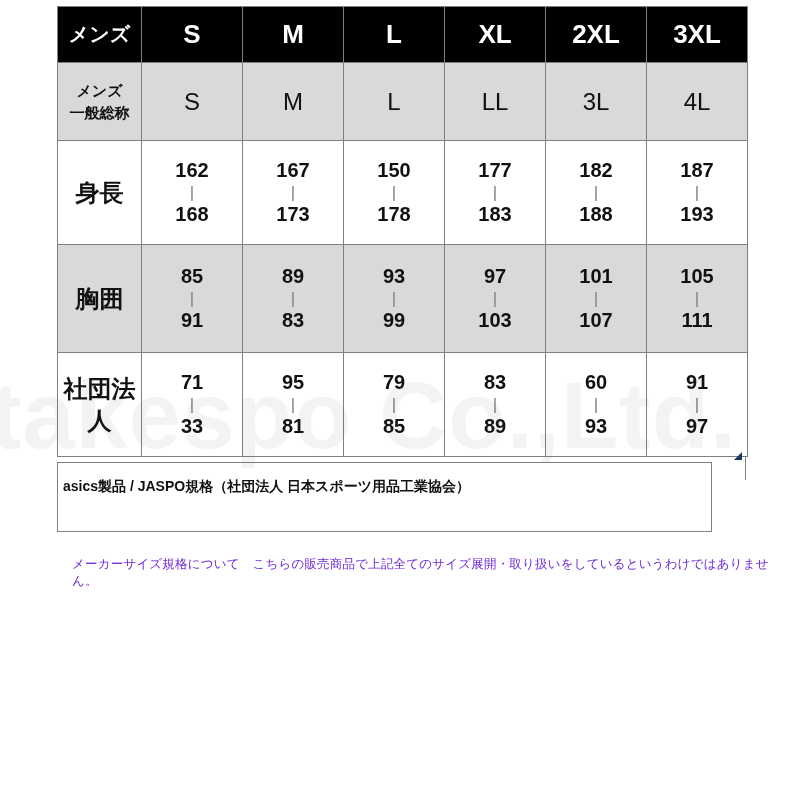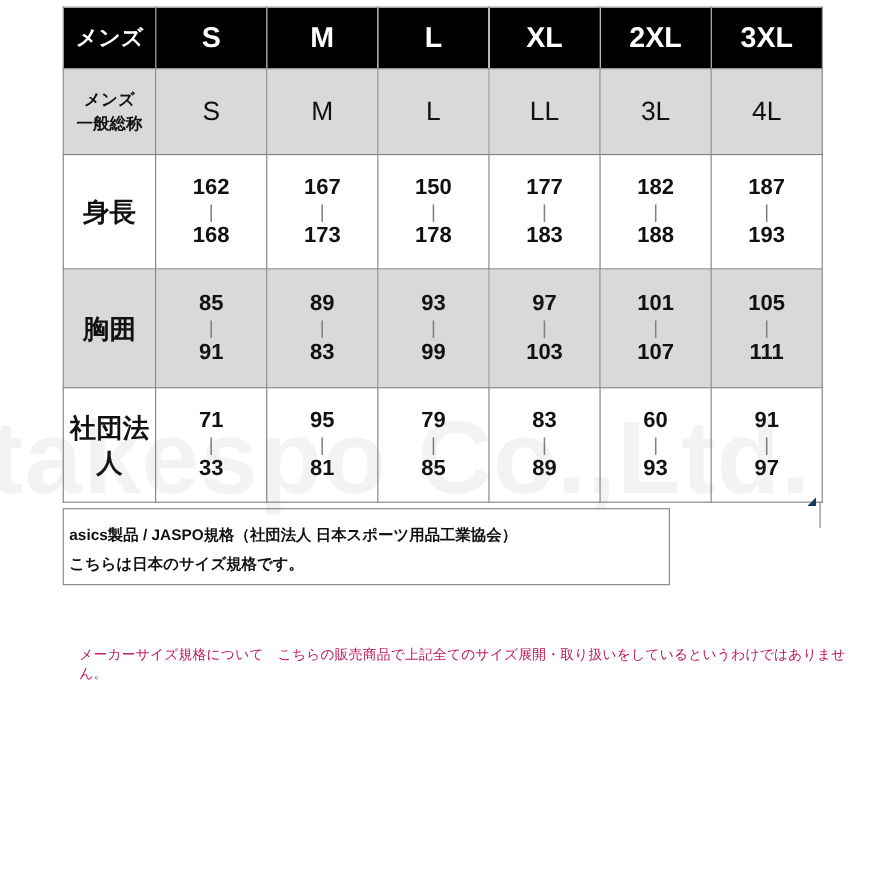--- a/index.html
+++ b/index.html
@@ -27,28 +27,28 @@
   .r-head th.hdr-label{font-size:20px;}
   .r-alias td{background:#d9d9d9;font-size:24px;font-weight:400;}
   .r-alias td.alias-label{font-size:15px;font-weight:bold;line-height:1.45;}
   .row-label{font-size:24px;font-weight:bold;background:#ffffff;}
   tr.r-kyoi .row-label,tr.r-kyoi .num{background:#d9d9d9;}
   tr.r-shincho .num,tr.r-waist .num,tr.r-shincho .row-label,tr.r-waist .row-label{background:#ffffff;}
   td.num{font-size:20px;font-weight:bold;}
   td.num .stack{display:flex;flex-direction:column;align-items:center;justify-content:center;gap:2px;}
   td.num .sp{font-weight:400;font-size:17px;color:#808080;line-height:1;}
   .note-box{
-    position:absolute;left:57px;top:462px;width:552px;height:70px;
+    position:absolute;left:57px;top:462px;width:655px;height:70px;
     border:1px solid #7f7f7f;background:#ffffff;
     font-size:14px;font-weight:bold;color:#111;
     padding:11px 0 0 5px;box-sizing:border-box;line-height:1.85;
   }
   .disclaimer{
-    position:absolute;left:72px;top:587px;width:700px;
-    font-size:12.5px;color:#be185d;letter-spacing:0.2px;
+    position:absolute;left:72px;top:556px;width:700px;
+    font-size:12.5px;color:#6d28d9;letter-spacing:0.2px;
   }
   .corner-marker{
     position:absolute;left:734px;top:452px;width:8px;height:8px;
     background:#17375e;
     clip-path:polygon(100% 0,100% 100%,0 100%);
   }
   .grid-stub{position:absolute;left:745px;top:456px;width:1px;height:24px;background:#7f7f7f;}
   .watermark{
     position:absolute;left:-10px;top:362px;width:820px;height:110px;
     font-size:94px;font-weight:bold;color:rgba(70,80,90,0.07);
@@ -225,21 +225,20 @@
         <span>97</span>
             </div>
           </td>
     </tr>
   </tbody>
     </table>
 </div>
 
 <div class="note-box">
   <div>asics製品 / JASPO規格（社団法人 日本スポーツ用品工業協会）</div>
-  <div>こちらは日本のサイズ規格です。</div>
 </div>
 
 <div class="grid-stub"></div>
 <div class="corner-marker"></div>
 
 <div class="watermark">takespo Co.,Ltd.</div>
 
 <div class="disclaimer">メーカーサイズ規格について　こちらの販売商品で上記全てのサイズ展開・取り扱いをしているというわけではありません。</div>
 
 </body></html>

